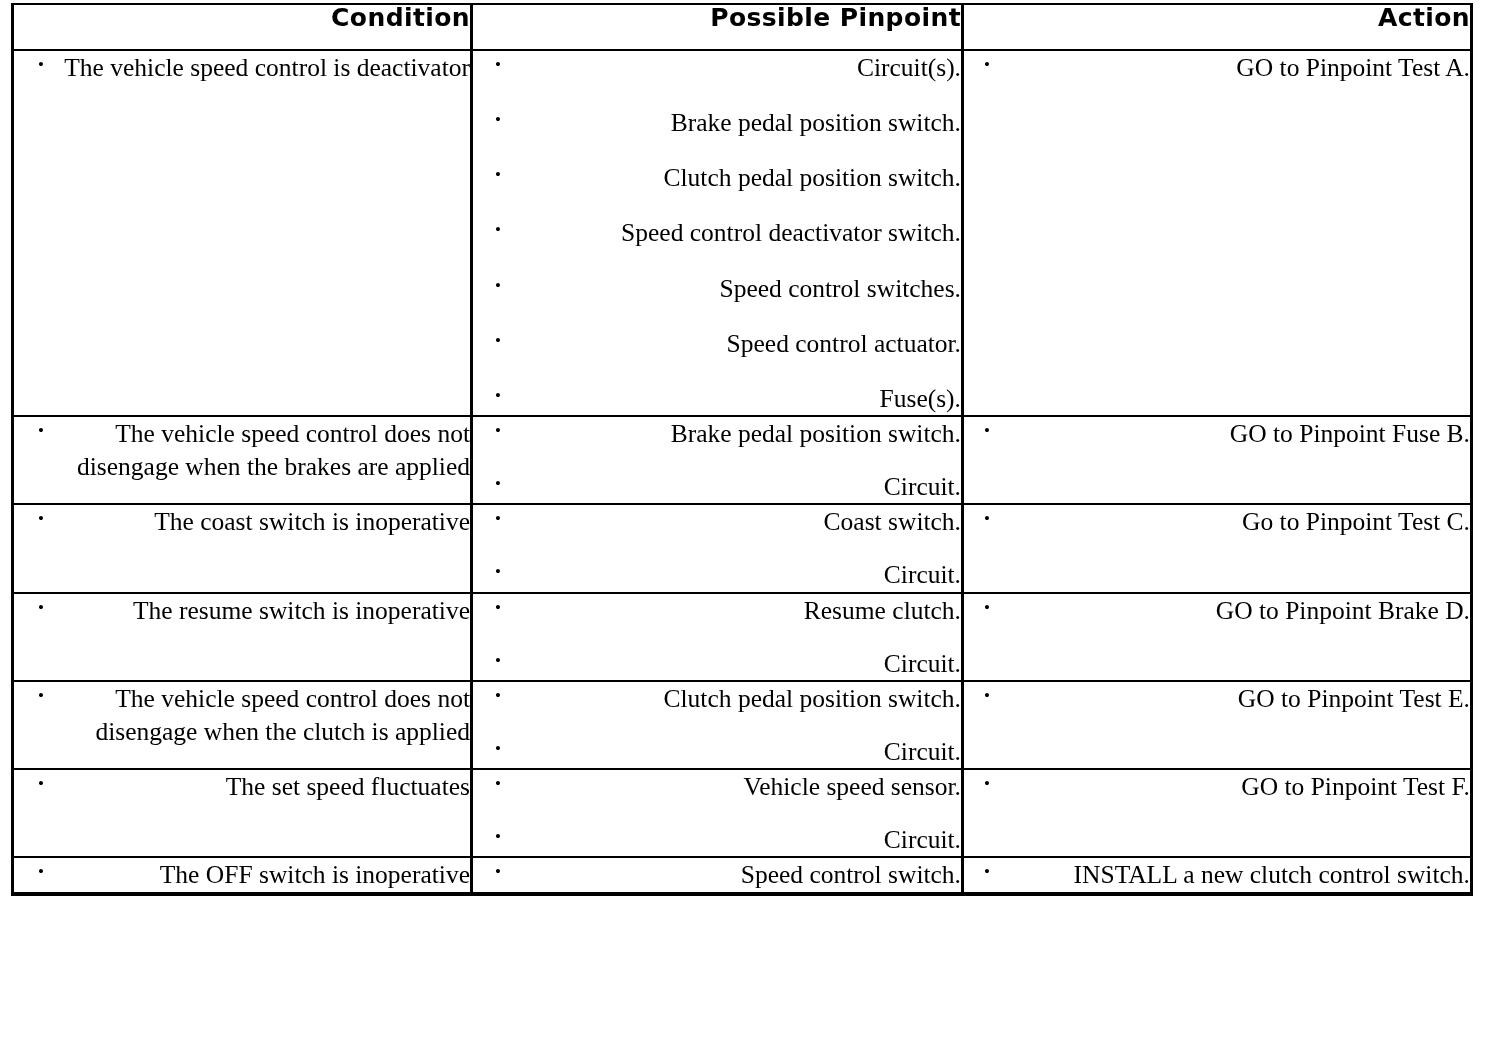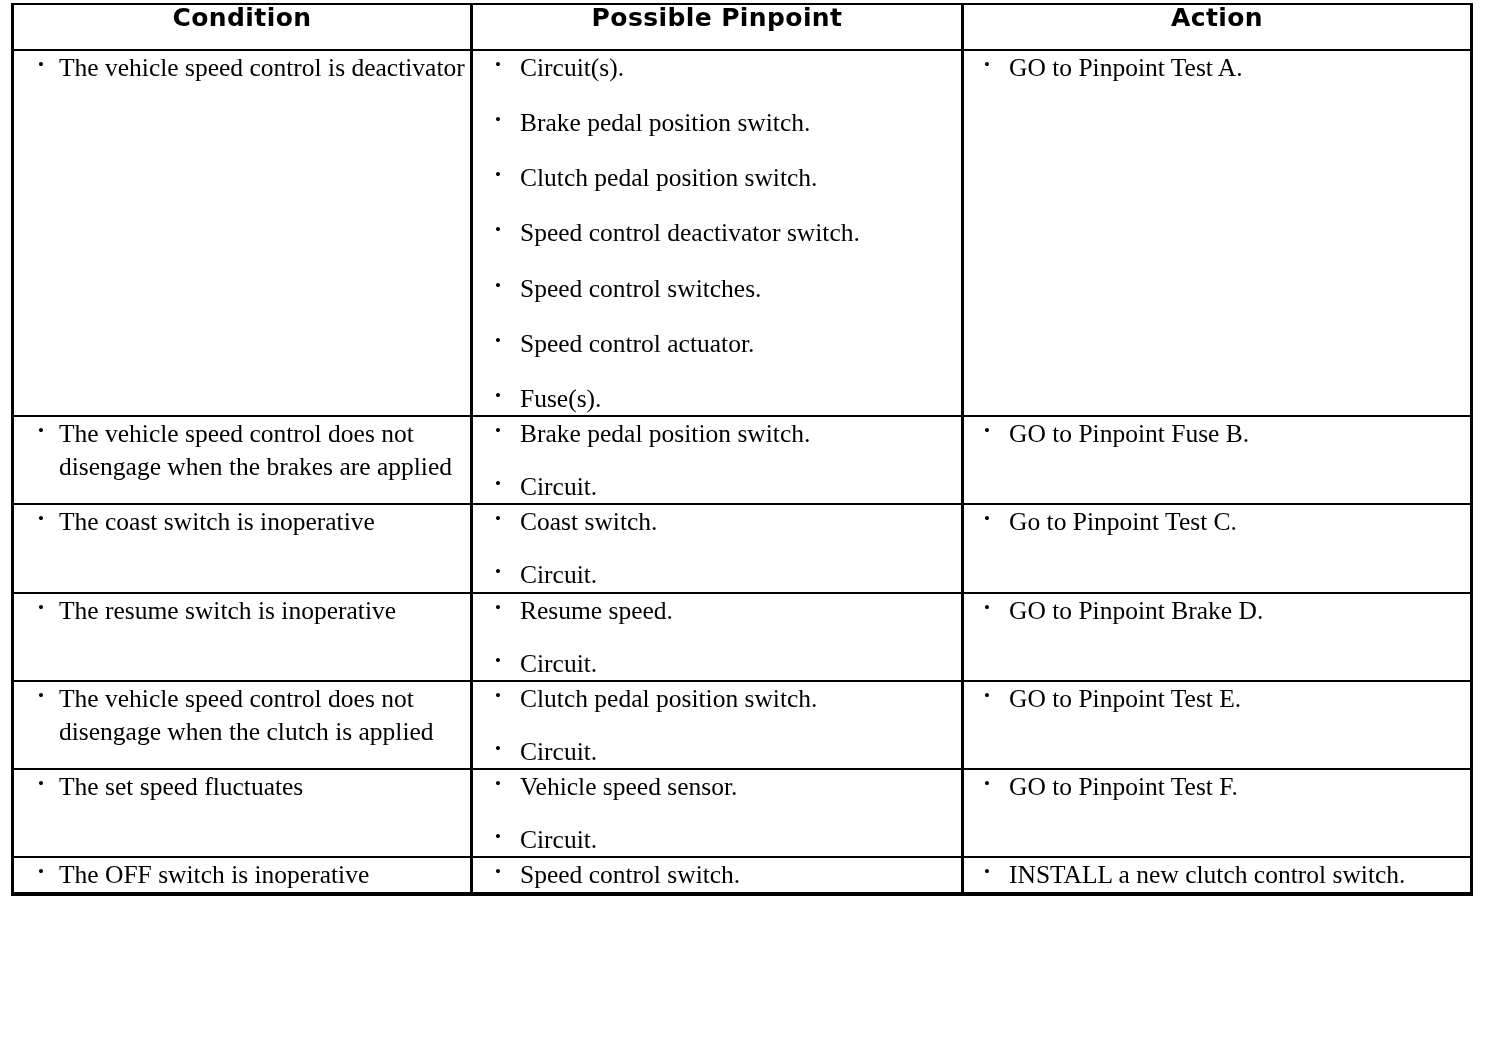--- a/index.html
+++ b/index.html
@@ -37,20 +37,21 @@
   table.diag col.c-action    { width: 509px; }
 
   table.diag th,
   table.diag td {
     border-left: 3px solid #000;
     border-right: 3px solid #000;
     border-top: 2px solid #000;
     border-bottom: 2px solid #000;
     vertical-align: top;
     padding: 0;
+    text-align: right;
   }
 
   
   thead th {
     border-top: 4px solid #000;
     border-bottom: 4px solid #000;
     height: 44px;
     text-align: center;
     font-family: "DejaVu Sans", "Liberation Sans", sans-serif;
     font-weight: bold;
@@ -189,21 +190,21 @@
           </td>
         </tr>
         <tr class="row-3">
           <td class="cond">
             <ul class="bl">
               <li><span class="bullet">•</span><span>The resume switch is inoperative</span></li>
             </ul>
           </td>
           <td class="src">
             <ul class="bl">
-              <li><span class="bullet">•</span><span>Resume speed.</span></li>
+              <li><span class="bullet">•</span><span>Resume clutch.</span></li>
               <li><span class="bullet">•</span><span>Circuit.</span></li>
             </ul>
           </td>
           <td class="act">
             <ul class="bl">
               <li><span class="bullet">•</span><span>GO to Pinpoint Brake D.</span></li>
             </ul>
           </td>
         </tr>
         <tr class="row-4">

